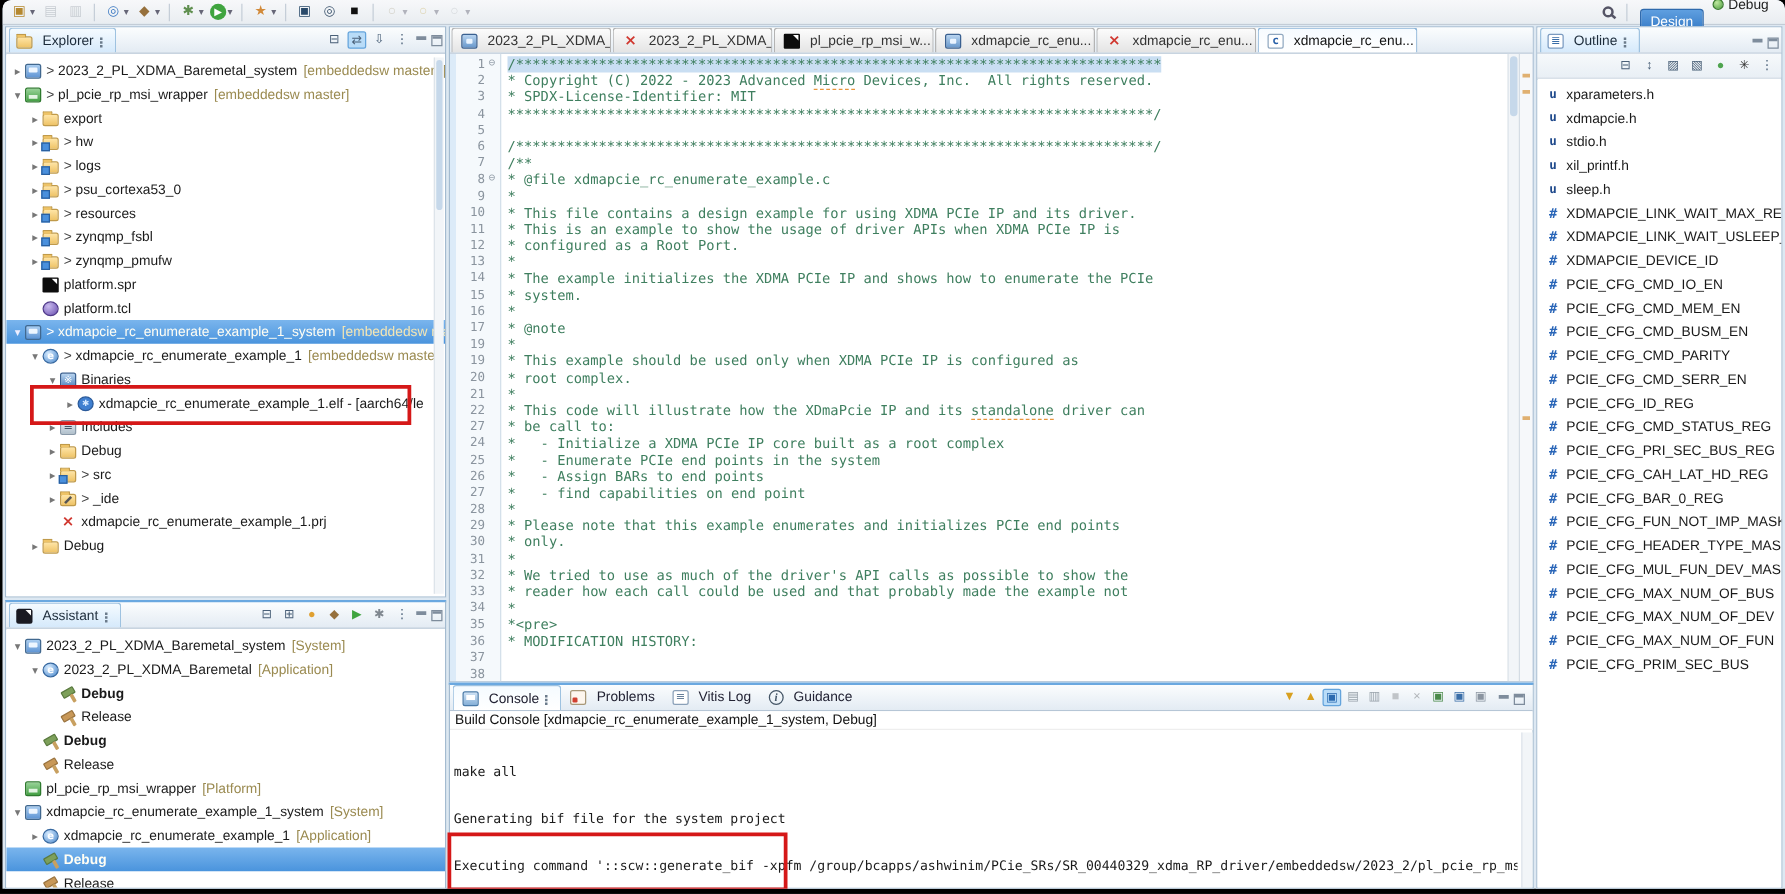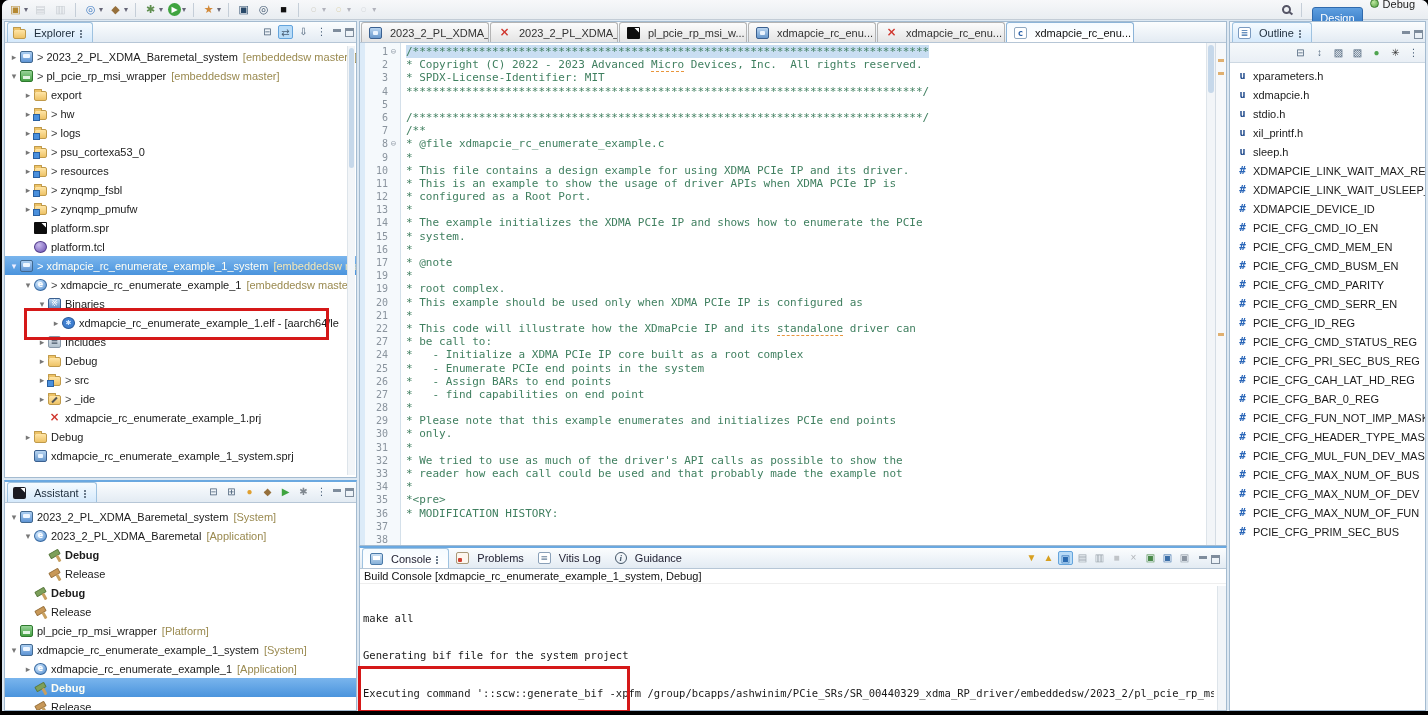--- a/index.html
+++ b/index.html
@@ -355,25 +355,20 @@
         <div class="trow" style="padding-left: 31px;">
           <span class="expander"></span>
           <span class="ic ic-prj-file"></span>
           <span class="lbl">xdmapcie_rc_enumerate_example_1.prj</span>
         </div>
         <div class="trow" style="padding-left: 17px;">
           <span class="expander">▸</span>
           <span class="ic ic-folder"></span>
           <span class="lbl">Debug</span>
         </div>
-        <div class="trow" style="padding-left: 17px;">
-          <span class="expander"></span>
-          <span class="ic ic-sprj-file"></span>
-          <span class="lbl">xdmapcie_rc_enumerate_example_1_system.sprj</span>
-        </div>
       </div>
     <div class="vscroll">
         <div class="vthumb" style="top:2px;height:120px"></div>
       </div>
   </div>
 
   <div id="assistant" class="panel">
     <div class="phead">
       <div class="ptab">
         <span class="ic ic-assistant"></span>
@@ -653,22 +648,22 @@
           <div class="cline">*</div>
           <div class="cline">* This file contains a design example for using XDMA PCIe IP and its driver.</div>
           <div class="cline">* This is an example to show the usage of driver APIs when XDMA PCIe IP is</div>
           <div class="cline">* configured as a Root Port.</div>
           <div class="cline">*</div>
           <div class="cline">* The example initializes the XDMA PCIe IP and shows how to enumerate the PCIe</div>
           <div class="cline">* system.</div>
           <div class="cline">*</div>
           <div class="cline">* @note</div>
           <div class="cline">*</div>
+          <div class="cline">* This example should be used only when XDMA PCIe IP is configured as</div>
           <div class="cline">* root complex.</div>
-          <div class="cline">* This example should be used only when XDMA PCIe IP is configured as</div>
           <div class="cline">*</div>
           <div class="cline">* This code will illustrate how the XDmaPcie IP and its <span class="miss">standalone</span> driver can</div>
           <div class="cline">* be call to:</div>
           <div class="cline">*   - Initialize a XDMA PCIe IP core built as a root complex</div>
           <div class="cline">*   - Enumerate PCIe end points in the system</div>
           <div class="cline">*   - Assign BARs to end points</div>
           <div class="cline">*   - find capabilities on end point</div>
           <div class="cline">*</div>
           <div class="cline">* Please note that this example enumerates and initializes PCIe end points</div>
           <div class="cline">* only.</div>

